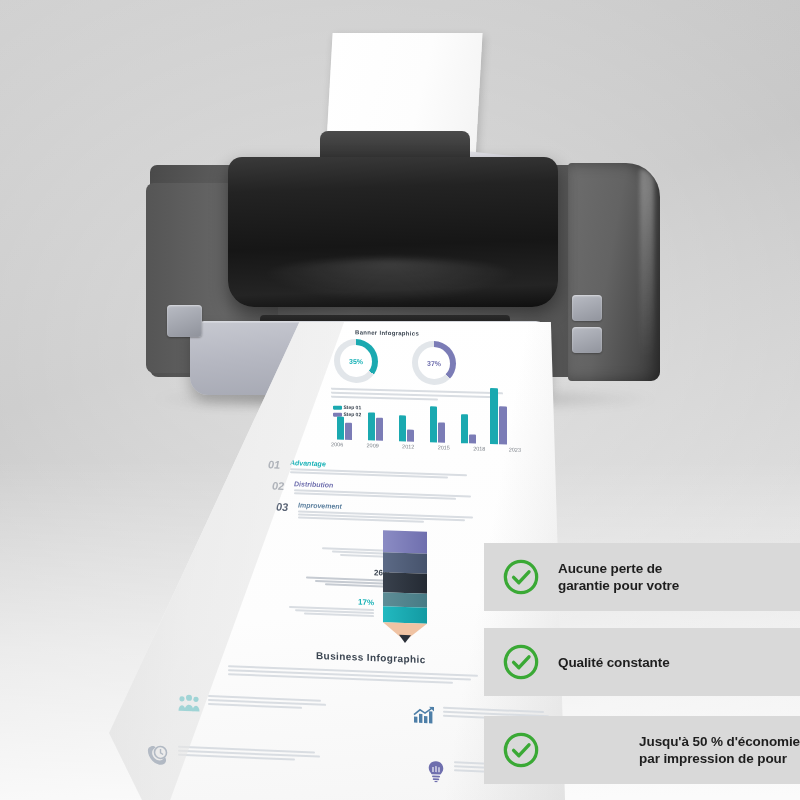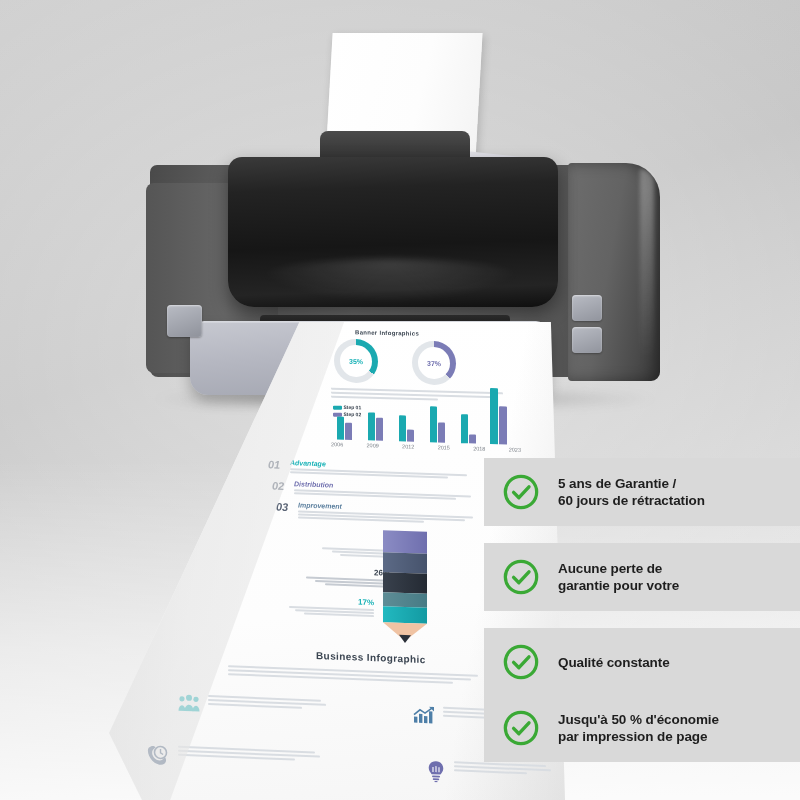--- a/index.html
+++ b/index.html
@@ -346,30 +346,20 @@
           <div class="ph-line" style="width:72%;"></div>
         </div>
       </div>
 
     </div>
   </div>
 
   <div class="page-fold"></div>
 
 
-  <div class="feat" style="top:458px;">
-    <svg class="chk" viewBox="0 0 40 40">
-      <circle cx="20" cy="20" r="16.5" fill="none" stroke="#3aa935" stroke-width="3.4"></circle>
-      <path d="M12.2 20.4 L17.8 26 L28.4 14.6" fill="none" stroke="#3aa935" stroke-width="3.6" stroke-linecap="round" stroke-linejoin="round"></path>
-    </svg>
-    <div class="ftxt">
-      <span class="ln2">5 ans de Garantie /</span>
-      <span class="ln2">60 jours de rétractation</span>
-    </div>
-  </div>
 
   <div class="feat" style="top:543px;">
     <svg class="chk" viewBox="0 0 40 40">
       <circle cx="20" cy="20" r="16.5" fill="none" stroke="#3aa935" stroke-width="3.4"></circle>
       <path d="M12.2 20.4 L17.8 26 L28.4 14.6" fill="none" stroke="#3aa935" stroke-width="3.6" stroke-linecap="round" stroke-linejoin="round"></path>
     </svg>
     <div class="ftxt">
       <span class="ln2">Aucune perte de</span>
       <span class="ln2">garantie pour votre</span>
     </div>
@@ -378,24 +368,24 @@
   <div class="feat" style="top:628px;">
     <svg class="chk" viewBox="0 0 40 40">
       <circle cx="20" cy="20" r="16.5" fill="none" stroke="#3aa935" stroke-width="3.4"></circle>
       <path d="M12.2 20.4 L17.8 26 L28.4 14.6" fill="none" stroke="#3aa935" stroke-width="3.6" stroke-linecap="round" stroke-linejoin="round"></path>
     </svg>
     <div class="ftxt">
       <span class="ln2">Qualité constante</span>
     </div>
   </div>
 
-  <div class="feat" style="top:694px;">
+  <div class="feat" style="top:716px;justify-content:space-between;">
     <svg class="chk" viewBox="0 0 40 40">
       <circle cx="20" cy="20" r="16.5" fill="none" stroke="#3aa935" stroke-width="3.4"></circle>
       <path d="M12.2 20.4 L17.8 26 L28.4 14.6" fill="none" stroke="#3aa935" stroke-width="3.6" stroke-linecap="round" stroke-linejoin="round"></path>
     </svg>
     <div class="ftxt">
       <span class="ln2">Jusqu'à 50 % d'économie</span>
-      <span class="ln2">par impression de page</span>
+      <span class="ln2">par impression de pour</span>
     </div>
   </div>
 
 </div>
 
 </body></html>

